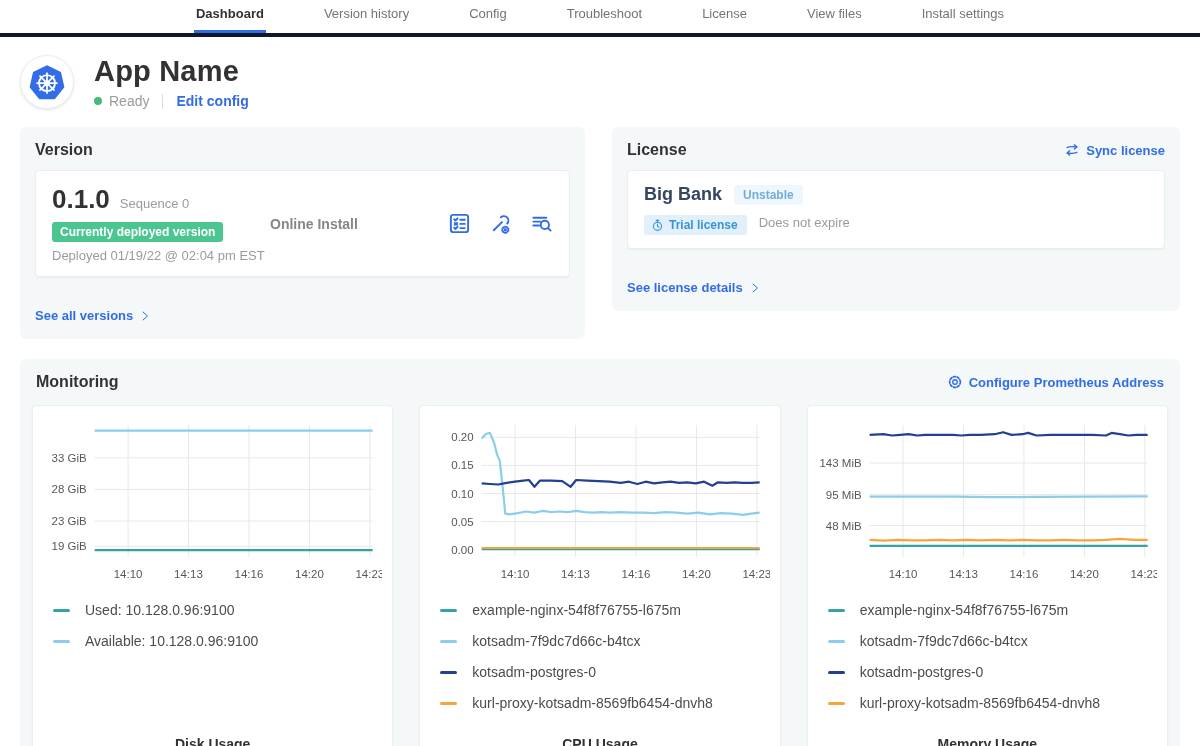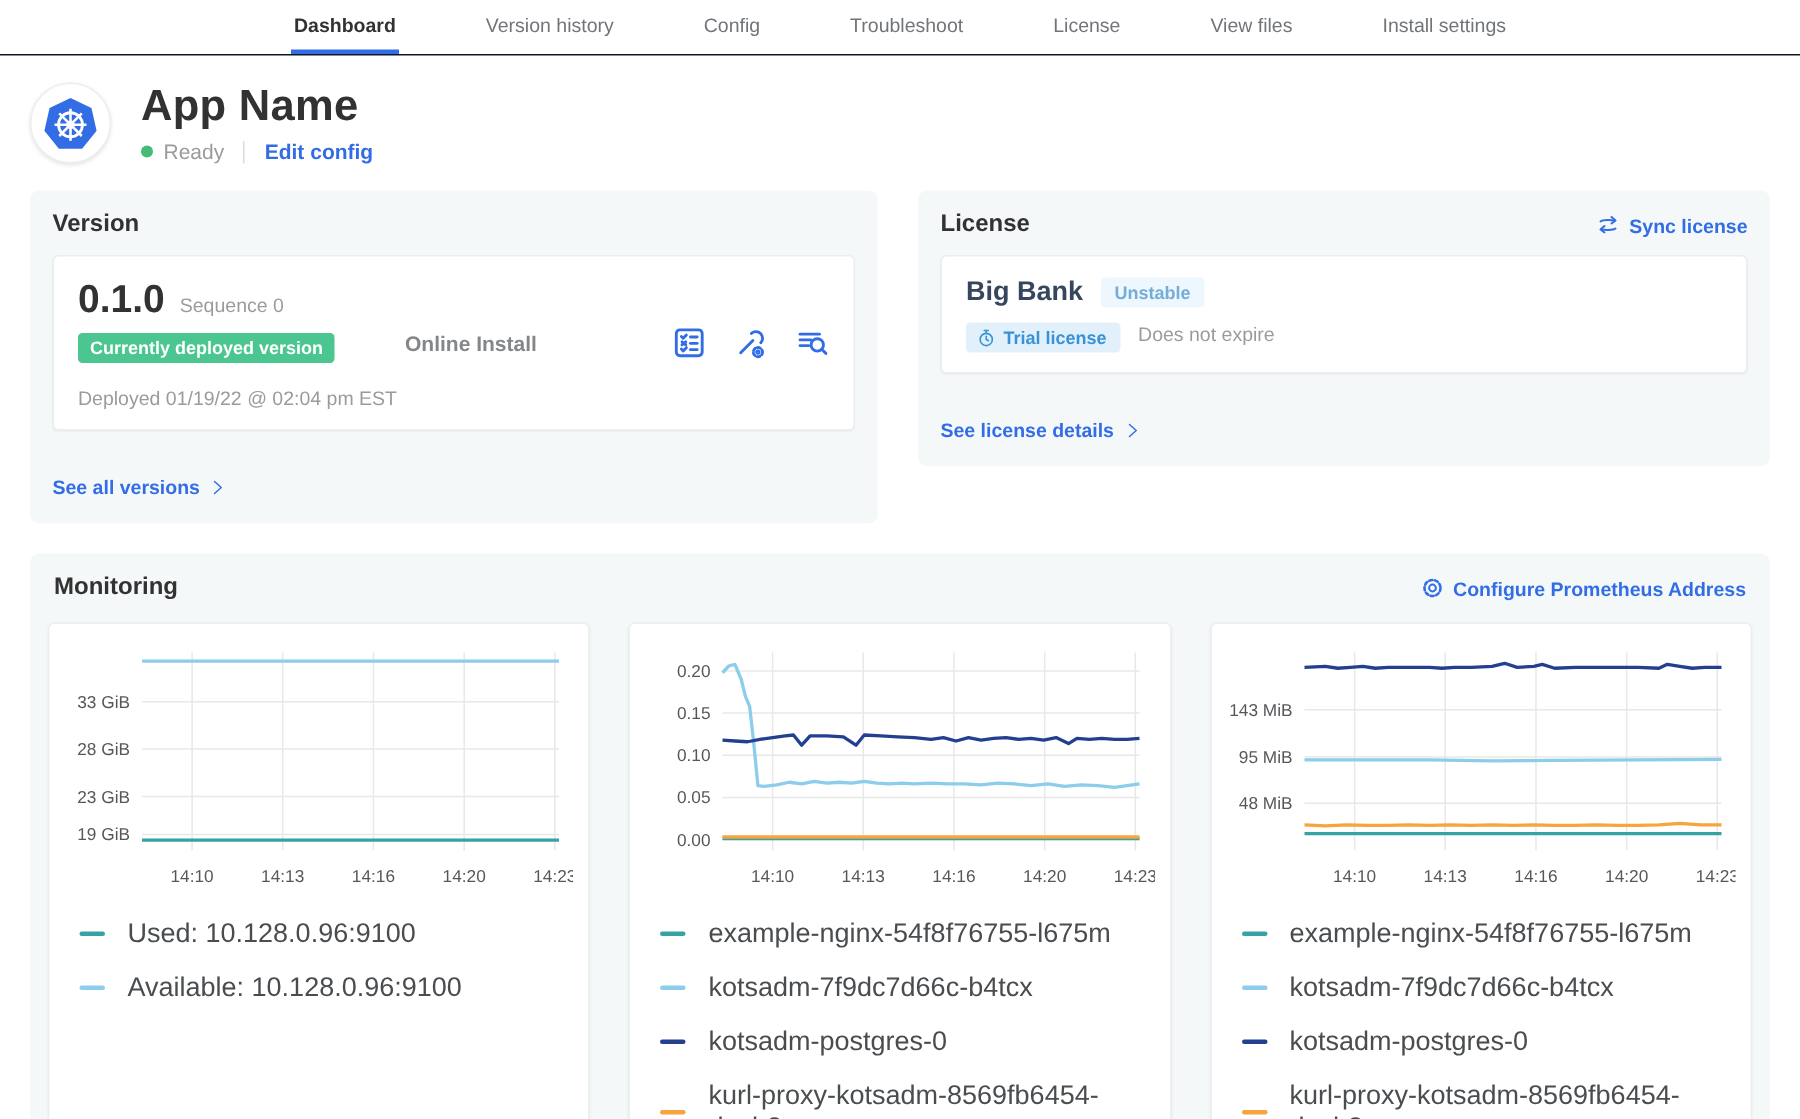--- a/index.html
+++ b/index.html
@@ -1,20 +1,20 @@
 <!DOCTYPE html>
 <html><head>
 <meta charset="utf-8">
 <style>
   * { margin:0; padding:0; box-sizing:border-box; }
   html,body { width:1200px; height:746px; background:#fff;
     font-family:"Liberation Sans", sans-serif; color:#323232; }
 
   
-  .topnav { height:37px; border-bottom:1px solid #0f172a; display:flex;
+  .topnav { height:37px; border-bottom:4px solid #0f172a; display:flex;
     justify-content:center; align-items:flex-end; gap:56px; background:#fff; }
   .tab { font-size:13px; color:#717579; padding:10px 2px 9px; cursor:pointer;
     border-bottom:3px solid transparent; }
   .tab.active { color:#323232; font-weight:bold; border-bottom-color:#326de6; }
 
   
   .app-header { display:flex; align-items:center; padding:18px 20px 8px; }
   .app-logo-wrap { width:54px; height:54px; border-radius:50%; background:#fff;
     border:1px solid #eceff1; box-shadow:0 1px 3px rgba(0,0,0,.12);
     display:flex; align-items:center; justify-content:center; }
@@ -39,21 +39,21 @@
   .white-card { background:#fff; border:1px solid #e9eef0; border-radius:4px;
     box-shadow:0 1px 1px rgba(0,0,0,.04); margin-top:11px; padding:13px 16px; }
 
   .version-body { display:flex; align-items:center; }
   .version-left { width:218px; }
   .vnum-row { display:flex; align-items:baseline; }
   .vnum { font-size:26px; font-weight:bold; }
   .vseq { font-size:13px; color:#9b9b9b; margin-left:10px; }
   .deployed-badge { display:inline-block; margin-top:7px; background:#4bc690; color:#fff;
     font-size:12px; font-weight:bold; padding:3px 8px; border-radius:3px; }
-  .deployed-date { margin-top:16px; font-size:13px; color:#9b9b9b; }
+  .deployed-date { margin-top:6px; font-size:13px; color:#9b9b9b; }
   .install-type { font-size:14px; font-weight:bold; color:#84878a; flex:1; }
   .version-actions { display:flex; gap:18px; align-items:center; }
   .action-icon { cursor:pointer; display:flex; }
   .panel-footer-link { margin-top:29px; }
 
   .license-row1 { display:flex; align-items:center; }
   .license-name { font-size:18px; font-weight:bold; color:#35465e; }
   .channel-badge { margin-left:12px; background:#eef7fd; color:#74add8; font-size:12px;
     font-weight:bold; padding:3px 9px; border-radius:3px; }
   .license-row2 { display:flex; align-items:flex-start; margin-top:10px; }
@@ -66,21 +66,21 @@
   .mon-head { display:flex; justify-content:space-between; align-items:center; padding:0 4px; }
   .charts-row { display:flex; gap:26px; margin-top:14px; align-items:stretch; }
   .chart-card { flex:1; background:#fff; border-radius:4px; border:1px solid #eceff1;
     box-shadow:0 1px 2px rgba(0,0,0,.06); padding:12px 10px 14px;
     display:flex; flex-direction:column; }
   .chart-svg { width:100%; height:168px; display:block; overflow:hidden; }
   .chart-svg text.tick { font-family:"Liberation Sans",sans-serif; font-size:11.5px; fill:#55585b; }
   .legend { list-style:none; margin:16px 0 0 10px; }
   .legend li { display:flex; align-items:center; margin-bottom:15px; }
   .dash { width:17px; height:3px; border-radius:2px; margin-right:15px; flex:none; }
-  .legend-label { font-size:18px; color:#4a4d50; }
+  .legend-label { font-size:14px; color:#4a4d50; }
   .chart-title { margin-top:auto; padding-top:10px; text-align:center;
     font-size:14px; font-weight:bold; }
 
   svg.icn { stroke:#326de6; fill:none; stroke-width:2; stroke-linecap:round; stroke-linejoin:round; }
   svg.icn-badge { stroke:#3793d6; }
 </style>
 </head>
 <body>
 
 <nav class="topnav">

